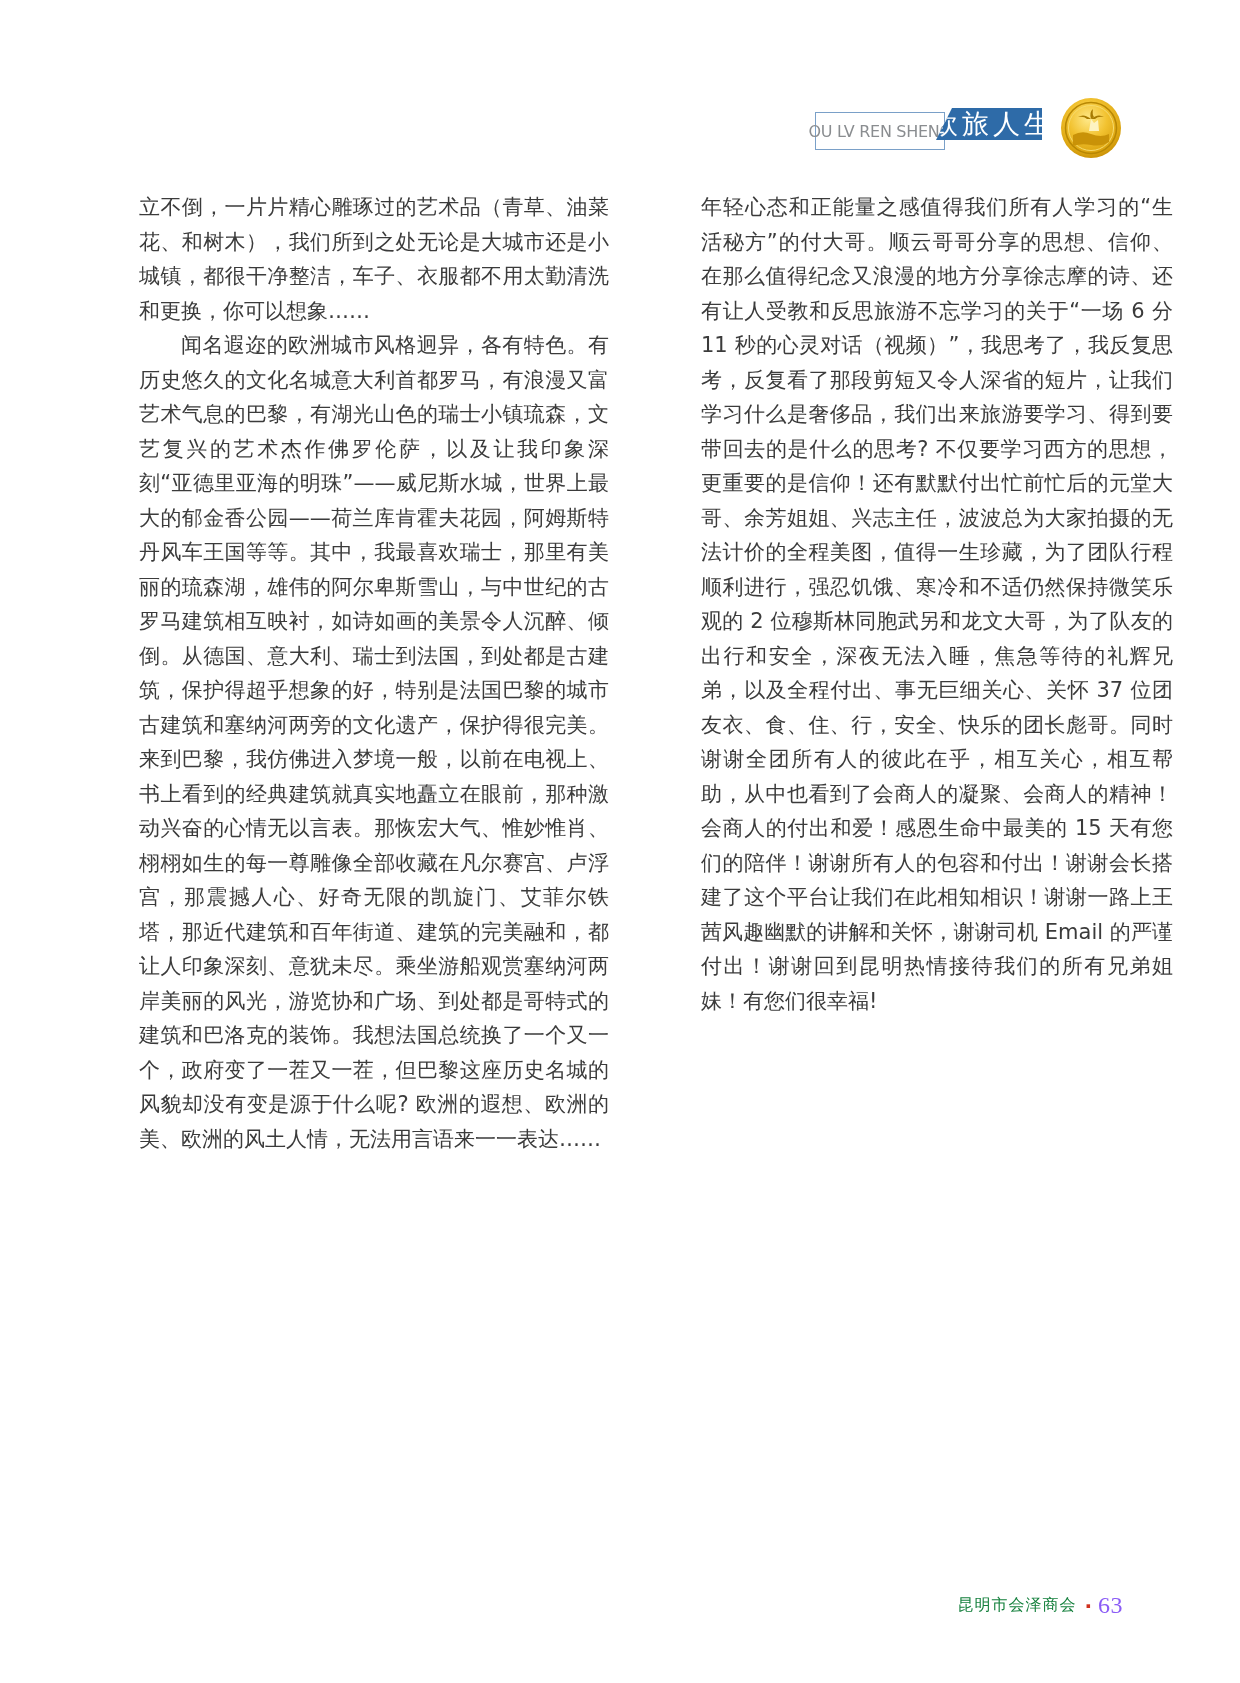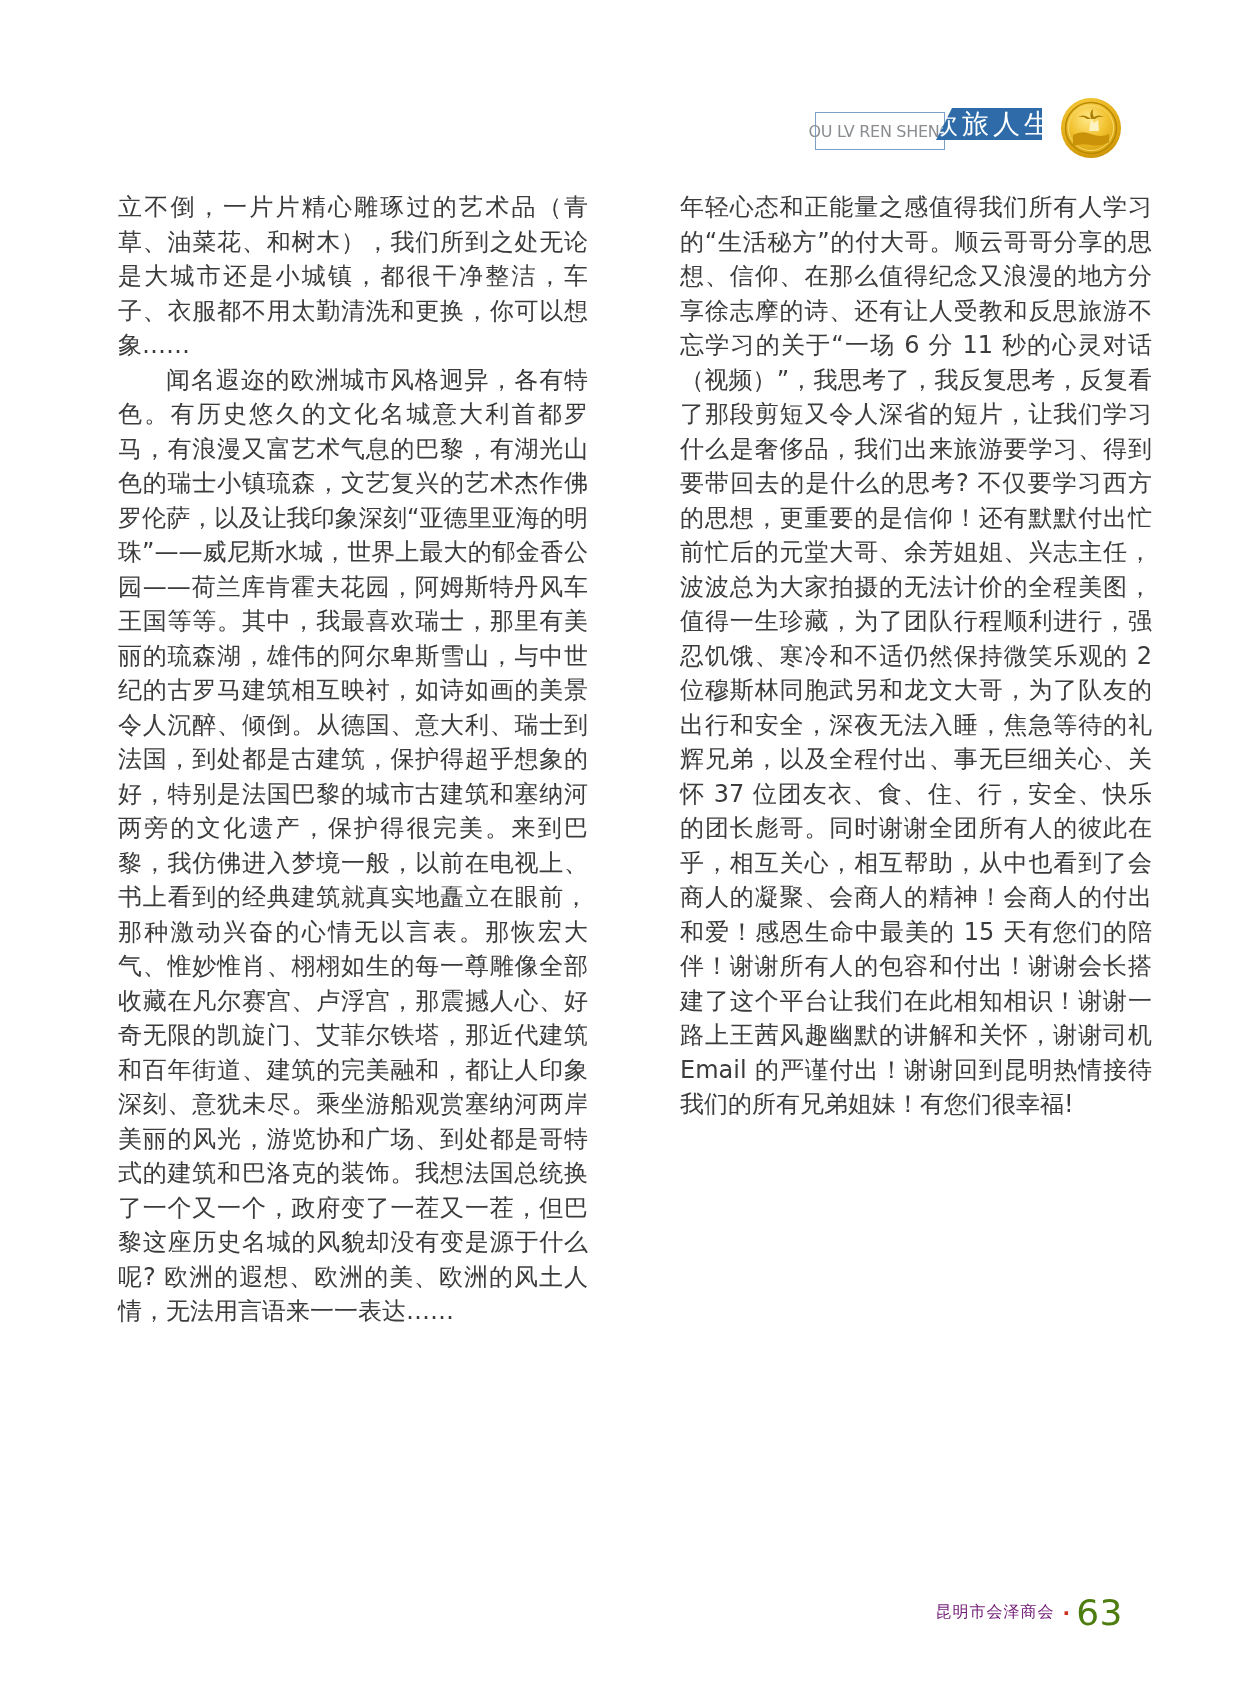--- a/index.html
+++ b/index.html
@@ -31,36 +31,37 @@
   .header-cn-badge span{
     color:#ffffff;font-size:27px;letter-spacing:4px;
     font-family:"DejaVu Serif","Liberation Serif",serif;
     padding-left:8px;white-space:nowrap;
   }
   .medallion{position:absolute;left:1060px;top:97px;width:62px;height:62px;}
 
   
   .col{
     position:absolute;top:190px;
-    color:#3b3b3b;font-size:24px;line-height:34.5px;
+    color:#3b3b3b;font-size:21px;line-height:34.5px;
     text-align:justify;
+    margin-left:21px;
   }
   .col-left{left:118px;width:470px;}
   .col-right{left:680px;width:472px;}
   .col p{margin:0;}
   .col p.indent{text-indent:2em;}
 
   
   .footer{
     position:absolute;right:117px;top:1592px;
     display:flex;align-items:center;white-space:nowrap;
   }
-  .footer .pub{color:#701a75;font-size:16px;letter-spacing:1px;}
+  .footer .pub{color:#15803d;font-size:16px;letter-spacing:1px;}
   .footer .dot{color:#d0311f;font-size:20px;margin:0 6px 0 8px;font-weight:bold;}
-  .footer .pagenum{color:#4d7c0f;font-size:36px;letter-spacing:0.5px;}
+  .footer .pagenum{color:#8b5cf6;font-size:24px;letter-spacing:0.5px;font-family:Liberation Serif, serif;}
 </style>
 </head>
 <body>
 
 <div class="page">
 
   <div class="header-en-badge">
     <span>OU LV REN SHENG</span>
   </div>
   <div class="header-cn-badge">

